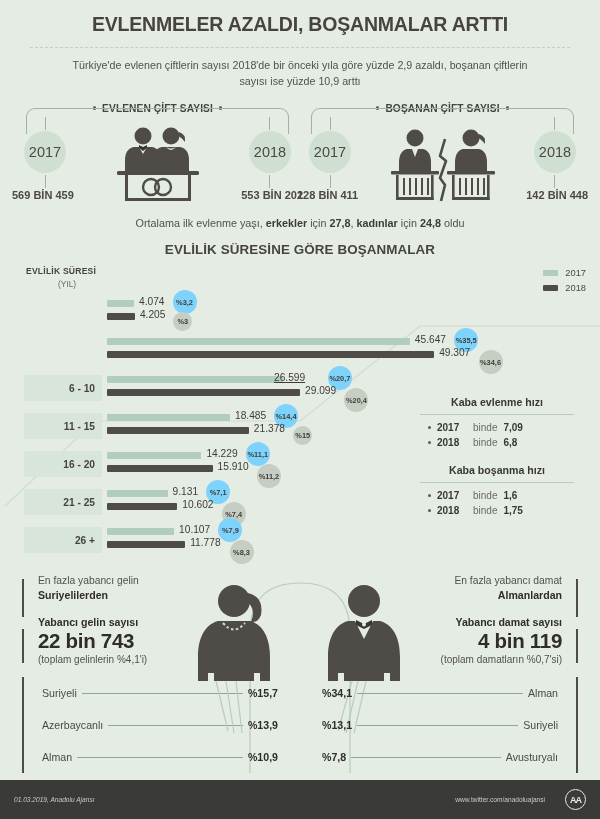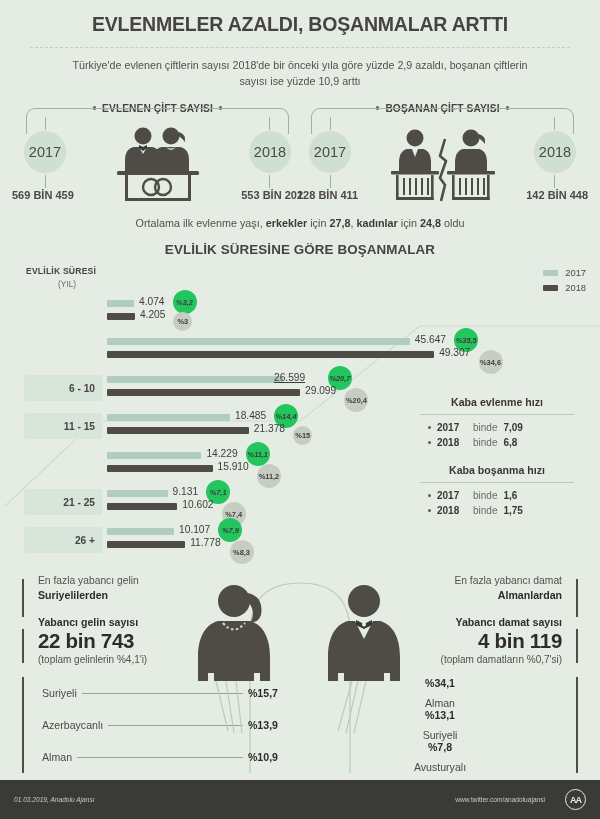--- a/index.html
+++ b/index.html
@@ -111,21 +111,21 @@
   .bar.y17 { background: #b0cdbf; }
   .bar.y18 { background: #4f4c47; }
   .bar-val {
     position: absolute; top: -2px; font-size: 10.2px; color: #3f3c38; white-space: nowrap;
   }
   .pct {
     position: absolute; border-radius: 50%;
     display: flex; align-items: center; justify-content: center;
     font-size: 7.4px; font-weight: bold; color: #3f3c38; white-space: nowrap;
   }
-  .pct.y17 { background: #22c55e; font-style: italic; }
+  .pct.y17 { background: #7dd3fc; }
   .pct.y18 { background: #c6cec4; }
 
   
   .rates { position: absolute; right: 18px; top: 130px; width: 170px; }
   .rates h4 {
     font-size: 10.6px; font-weight: bold; color: #3a3733; text-align: center;
     padding-bottom: 6px;
   }
   .rates-rule { border-top: 1px solid #b9ccbd; margin: 0 8px 5px 8px; }
   .rate-row {
@@ -152,21 +152,21 @@
   .b-paren { font-size: 10px; color: #53504b; margin-top: 1px; }
   .b-list { position: absolute; top: 104px; width: 100%; }
   .b-item {
     position: relative; height: 32px; font-size: 10.6px; color: #4c4945;
     display: flex; align-items: center;
   }
   .b-item .nat { color: #4c4945; }
   .b-item .val { font-weight: bold; color: #2f2c29; }
   .b-item .lead { flex: 1 1 auto; border-top: 1px solid #8fa896; margin: 0 5px; height: 1px; }
   .b-item.l { justify-content: flex-start; padding-left: 4px; }
-  .b-item.r { justify-content: flex-start; padding-right: 4px; flex-direction: column; }
+  .b-item.r { justify-content: flex-start; padding-right: 4px; }
 
   
   .footer {
     position: absolute; left: 0; bottom: 0; width: 600px; height: 39px;
     background: #3a3a38; display: flex; align-items: center;
     justify-content: space-between; padding: 0 14px;
   }
   .footer-left { font-size: 6.6px; color: #c9c9c5; font-style: italic; }
   .footer-right { display: flex; align-items: center; gap: 20px; }
   .footer-url { font-size: 6.6px; color: #c9c9c5; }
@@ -360,20 +360,21 @@
               <span class="pct y17" style="width: 24px; height: 24px; left: 167.041px; top: -8px;">%14,4</span>
             </div>
             <div class="bar-line">
               <div class="bar y18" style="width: 141.835px; background: rgb(79, 76, 71);"></div>
               <span class="bar-val" style="left: 146.835px;">21.378</span>
               <span class="pct y18" style="width: 19px; height: 19px; left: 186.235px; top: 1px;">%15</span>
             </div>
           </div>
         </div>
         <div class="row">
+          <div class="row-label">16 - 20</div>
           <div class="bars">
             <div class="bar-line">
               <div class="bar y17" style="width: 94.4039px; background: rgb(176, 205, 191);"></div>
               <span class="bar-val" style="left: 99.4039px;">14.229</span>
               <span class="pct y17" style="width: 24px; height: 24px; left: 138.804px; top: -8px;">%11,1</span>
             </div>
             <div class="bar-line">
               <div class="bar y18" style="width: 105.557px; background: rgb(79, 76, 71);"></div>
               <span class="bar-val" style="left: 110.557px;">15.910</span>
               <span class="pct y18" style="width: 24px; height: 24px; left: 149.957px; top: 1px;">%11,2</span>

